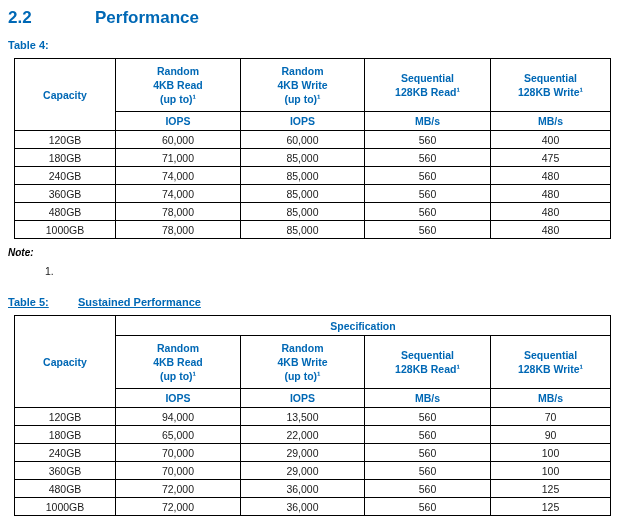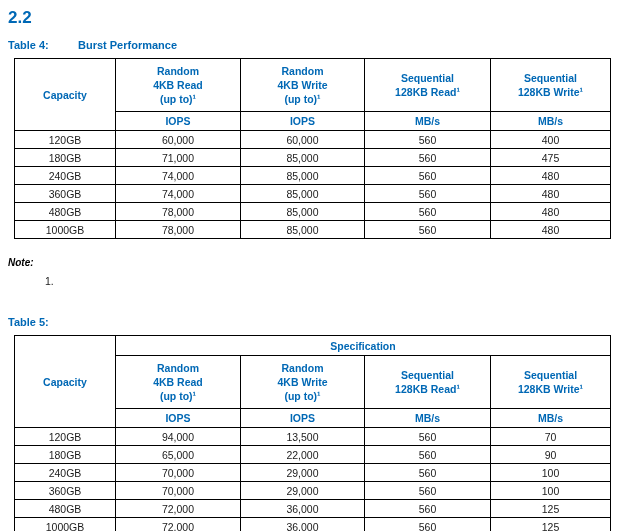--- a/index.html
+++ b/index.html
@@ -26,21 +26,21 @@
     display: flex;
     align-items: flex-end;
     padding-left: 8px;
     color: #0068b5;
     font-weight: bold;
     font-size: 11px;
     line-height: 15px;
   }
   .table-caption .cap-label { width: 70px; flex: 0 0 auto; }
   .caption-t4 { margin-top: 9px; }
-  .caption-t5 { margin-top: 27px; }
+  .caption-t5 { margin-top: 17px; text-decoration: underline; }
   table {
     margin-left: 14px;
     margin-top: 5px;
     width: 596px;
     border-collapse: collapse;
     table-layout: fixed;
   }
   th, td {
     border: 1px solid #000000;
     text-align: center;
@@ -57,21 +57,21 @@
   .spec-row th { height: 20px; }
   .main-head th { height: 53px; }
   .unit-row th { height: 19px; }
   td {
     font-size: 10.5px;
     height: 18px;
     padding: 0 2px;
     color: #1a1a1a;
     margin-top: 11px;
   }
-  .note-section { padding-left: 8px; margin-top: 17px; }
+  .note-section { padding-left: 8px; margin-top: 7px; }
   .note-label {
     font-weight: bold;
     font-style: italic;
     font-size: 10px;
     line-height: 13px;
     color: #000;
   }
   .note-item {
     display: flex;
     margin-top: 5px;
@@ -79,25 +79,25 @@
     line-height: 14px;
     color: #1a1a1a;
   }
   .note-num { width: 33px; margin-left: 37px; flex: 0 0 auto; }
 </style>
 </head>
 <body>
 
 <div class="section-heading">
   <span class="section-number">2.2</span>
+  <span>Performance</span>
 </div>
 
 <div class="table-caption caption-t4">
   <span class="cap-label">Table 4:</span>
-  <span>Burst Performance</span>
 </div>
 
 <table>
   <colgroup>
     <col style="width:101px">
       <col style="width:125px">
       <col style="width:124px">
       <col style="width:126px">
       <col style="width:120px">
   </colgroup>
@@ -170,20 +170,21 @@
 
 <div class="note-section">
   <div class="note-label">Note:</div>
   <div class="note-item">
     <span class="note-num">1.</span>
   </div>
 </div>
 
 <div class="table-caption caption-t5">
   <span class="cap-label">Table 5:</span>
+  <span>Sustained Performance</span>
 </div>
 
 <table>
   <colgroup>
     <col style="width:101px">
       <col style="width:125px">
       <col style="width:124px">
       <col style="width:126px">
       <col style="width:120px">
   </colgroup>

